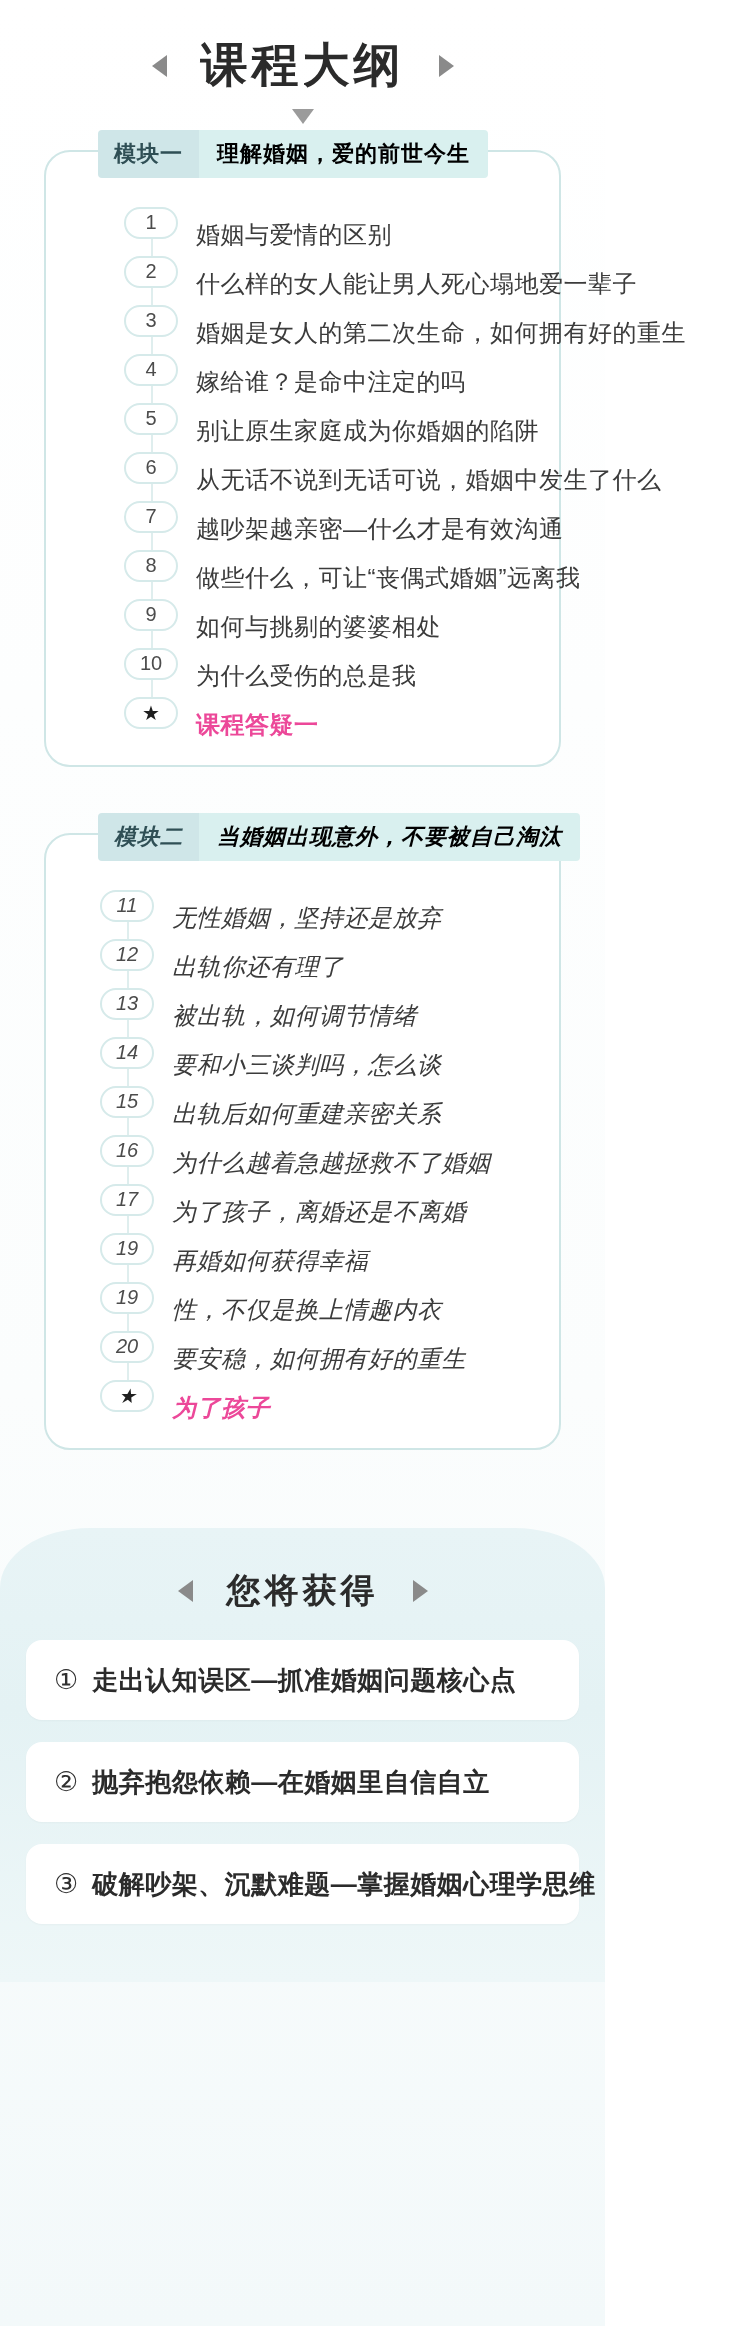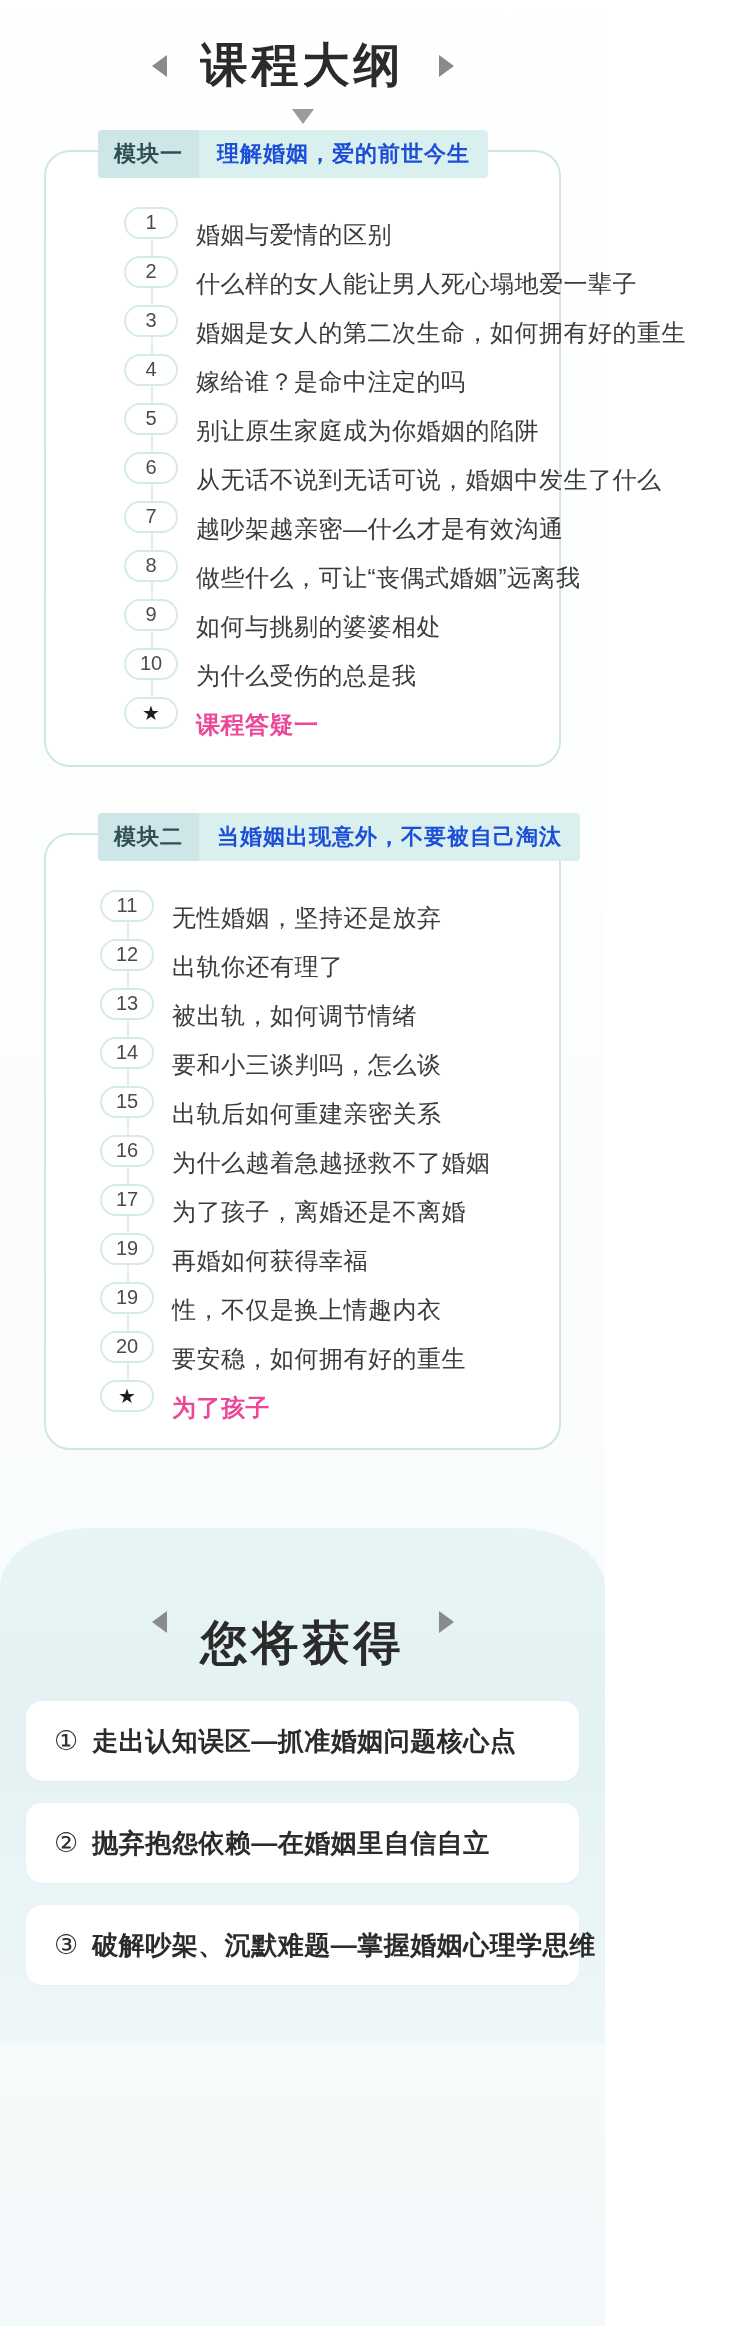--- a/index.html
+++ b/index.html
@@ -53,42 +53,42 @@
 
   
   .module {
     position: relative;
     margin: 0 44px;
     border: 2px solid #cfe6e6;
     border-radius: 26px;
     background: #ffffff;
     padding: 46px 0 28px 0;
   }
-  .module + .module { margin-top: 66px; }
+  .module + .module { margin-top: 66px; font-style: italic; }
 
   .module-tabs {
     position: absolute;
     top: -22px;
     left: 52px;
     display: flex;
     align-items: stretch;
   }
   .module-tag {
     background: #cfe6e8;
     color: #2f4f55;
     font-size: 22px;
     font-weight: 700;
     letter-spacing: 1px;
     padding: 9px 16px;
     border-radius: 4px 0 0 4px;
     white-space: nowrap;
   }
   .module-name {
     background: #d9f0ef;
-    color: #1d4ed8;
+    color: #000000;
     font-size: 22px;
     font-weight: 700;
     letter-spacing: 1px;
     padding: 9px 18px;
     border-radius: 0 4px 4px 0;
     white-space: nowrap;
   }
 
   .lesson-list {
     position: relative;
@@ -155,25 +155,24 @@
   }
   .gain-head {
     display: flex;
     align-items: center;
     justify-content: center;
     gap: 34px;
     padding-bottom: 26px;
   }
   .gain-title {
     font-family: Liberation Serif, serif;
-    font-size: 47px;
+    font-size: 34px;
     letter-spacing: 4px;
     color: #2b2b2b;
     font-weight: 700;
-    margin-top: 44px;
   }
   .gain-item {
     margin: 0 26px 22px 26px;
     background: #ffffff;
     border-radius: 16px;
     height: 80px;
     display: flex;
     align-items: center;
     padding-left: 28px;
     box-shadow: 0 1px 2px rgba(0,0,0,0.03);

